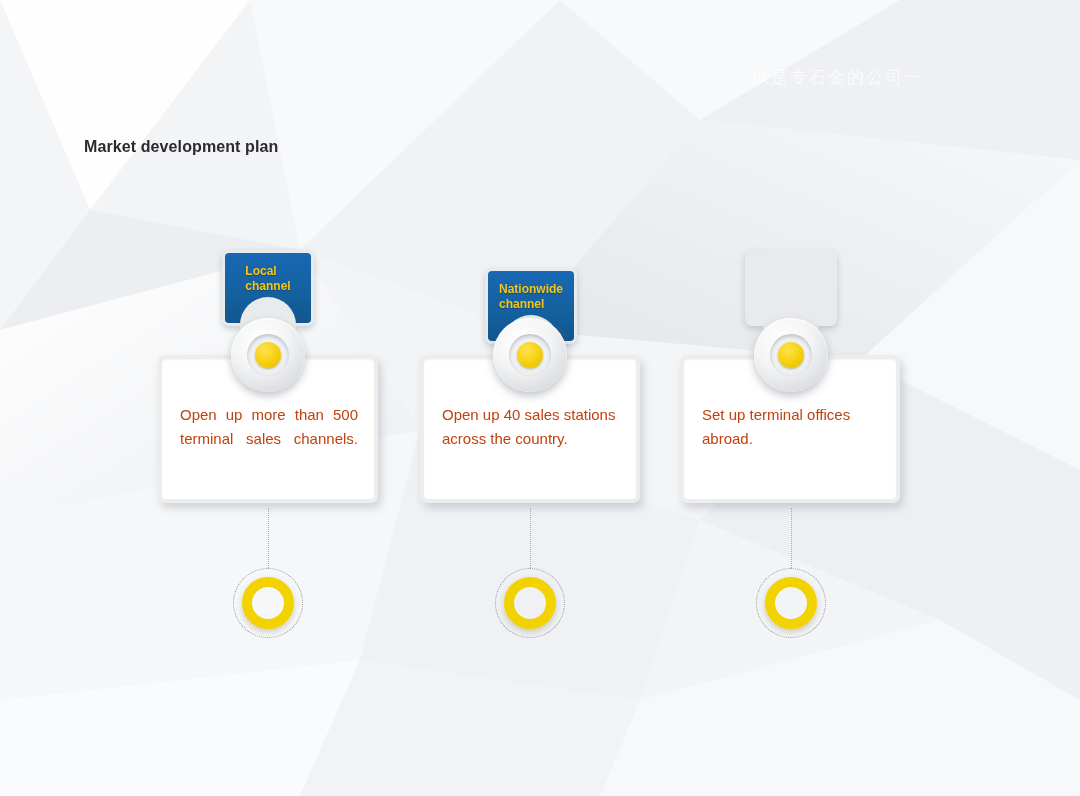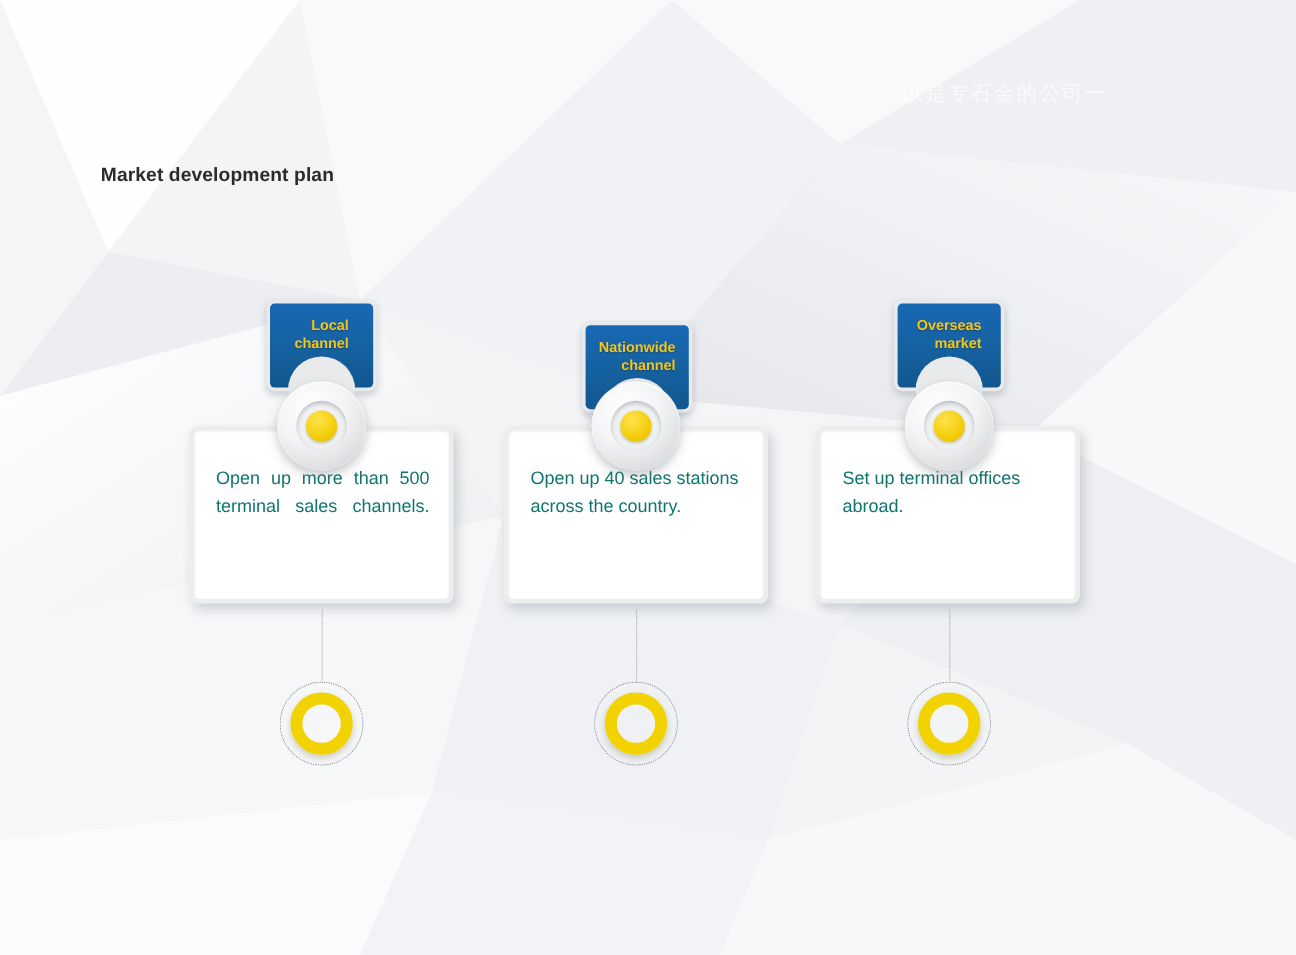--- a/index.html
+++ b/index.html
@@ -37,21 +37,21 @@
     box-shadow:0 3px 6px rgba(120,125,135,.35);
   }
   .badge-inner{
     position:relative;width:100%;height:100%;
     background:linear-gradient(180deg,#1868b4 0%,#15619f 55%,#11568f 100%);
     border-radius:4px;
     display:flex;align-items:flex-start;justify-content:center;
     overflow:hidden;
   }
   .badge-label{
-    margin-top:11px;text-align:right;line-height:1.22;
+    margin-top:11px;text-align:left;line-height:1.22;
     font-size:12px;font-weight:bold;color:#f5c518;
     text-shadow:0 1px 1px rgba(0,0,0,.28);
     padding:0 4px;
   }
   .badge-notch{
     position:absolute;left:50%;bottom:-27px;transform:translateX(-50%);
     width:56px;height:56px;border-radius:50%;
     background:#e9eaec;
   }
 
@@ -87,22 +87,22 @@
     position:relative;width:100%;height:100%;
     background:#ffffff;border-radius:4px;
     box-shadow:inset 0 1px 2px rgba(0,0,0,.05);
     overflow:hidden;
   }
   .card-notch{
     position:absolute;top:-34px;width:62px;height:62px;border-radius:50%;
     background:#eceded;z-index:6;
   }
   .card-text{
-    position:absolute;left:18px;right:16px;top:28px;
-    font-size:15px;color:#0f766e;line-height:1.62;
+    position:absolute;left:18px;right:16px;top:44px;
+    font-size:15px;color:#c2410c;line-height:1.62;
   }
   .card-text.justified{
     text-align:justify;
     -webkit-hyphens:none;hyphens:none;
   }
   .card-text.justified::after{content:"";display:inline-block;width:100%;}
 
   
   .connector{
     position:absolute;width:0;border-left:1px dotted #a8abb0;z-index:3;
@@ -219,26 +219,20 @@
   <div class="connector" style="left:530px;top:508px;height:60px;"></div>
 
   <div class="marker" style="left:495px;top:568px;">
     <div class="marker-dotted"></div>
     <div class="marker-ring"></div>
   </div>
 </div>
 
 <div class="column">
   <div class="badge" style="left:745px;top:250px;">
-    <div class="badge-inner">
-      <div class="badge-label">
-        <span>Overseas</span><br>
-        <span>market</span>
-      </div>
-    </div>
     <div class="badge-notch"></div>
   </div>
 
   <div class="card" style="left:680px;top:355px;">
     <div class="card-notch" style="left:79px;"></div>
     <div class="card-inner">
       <div class="card-text">Set up terminal offices abroad.</div>
     </div>
   </div>
 

